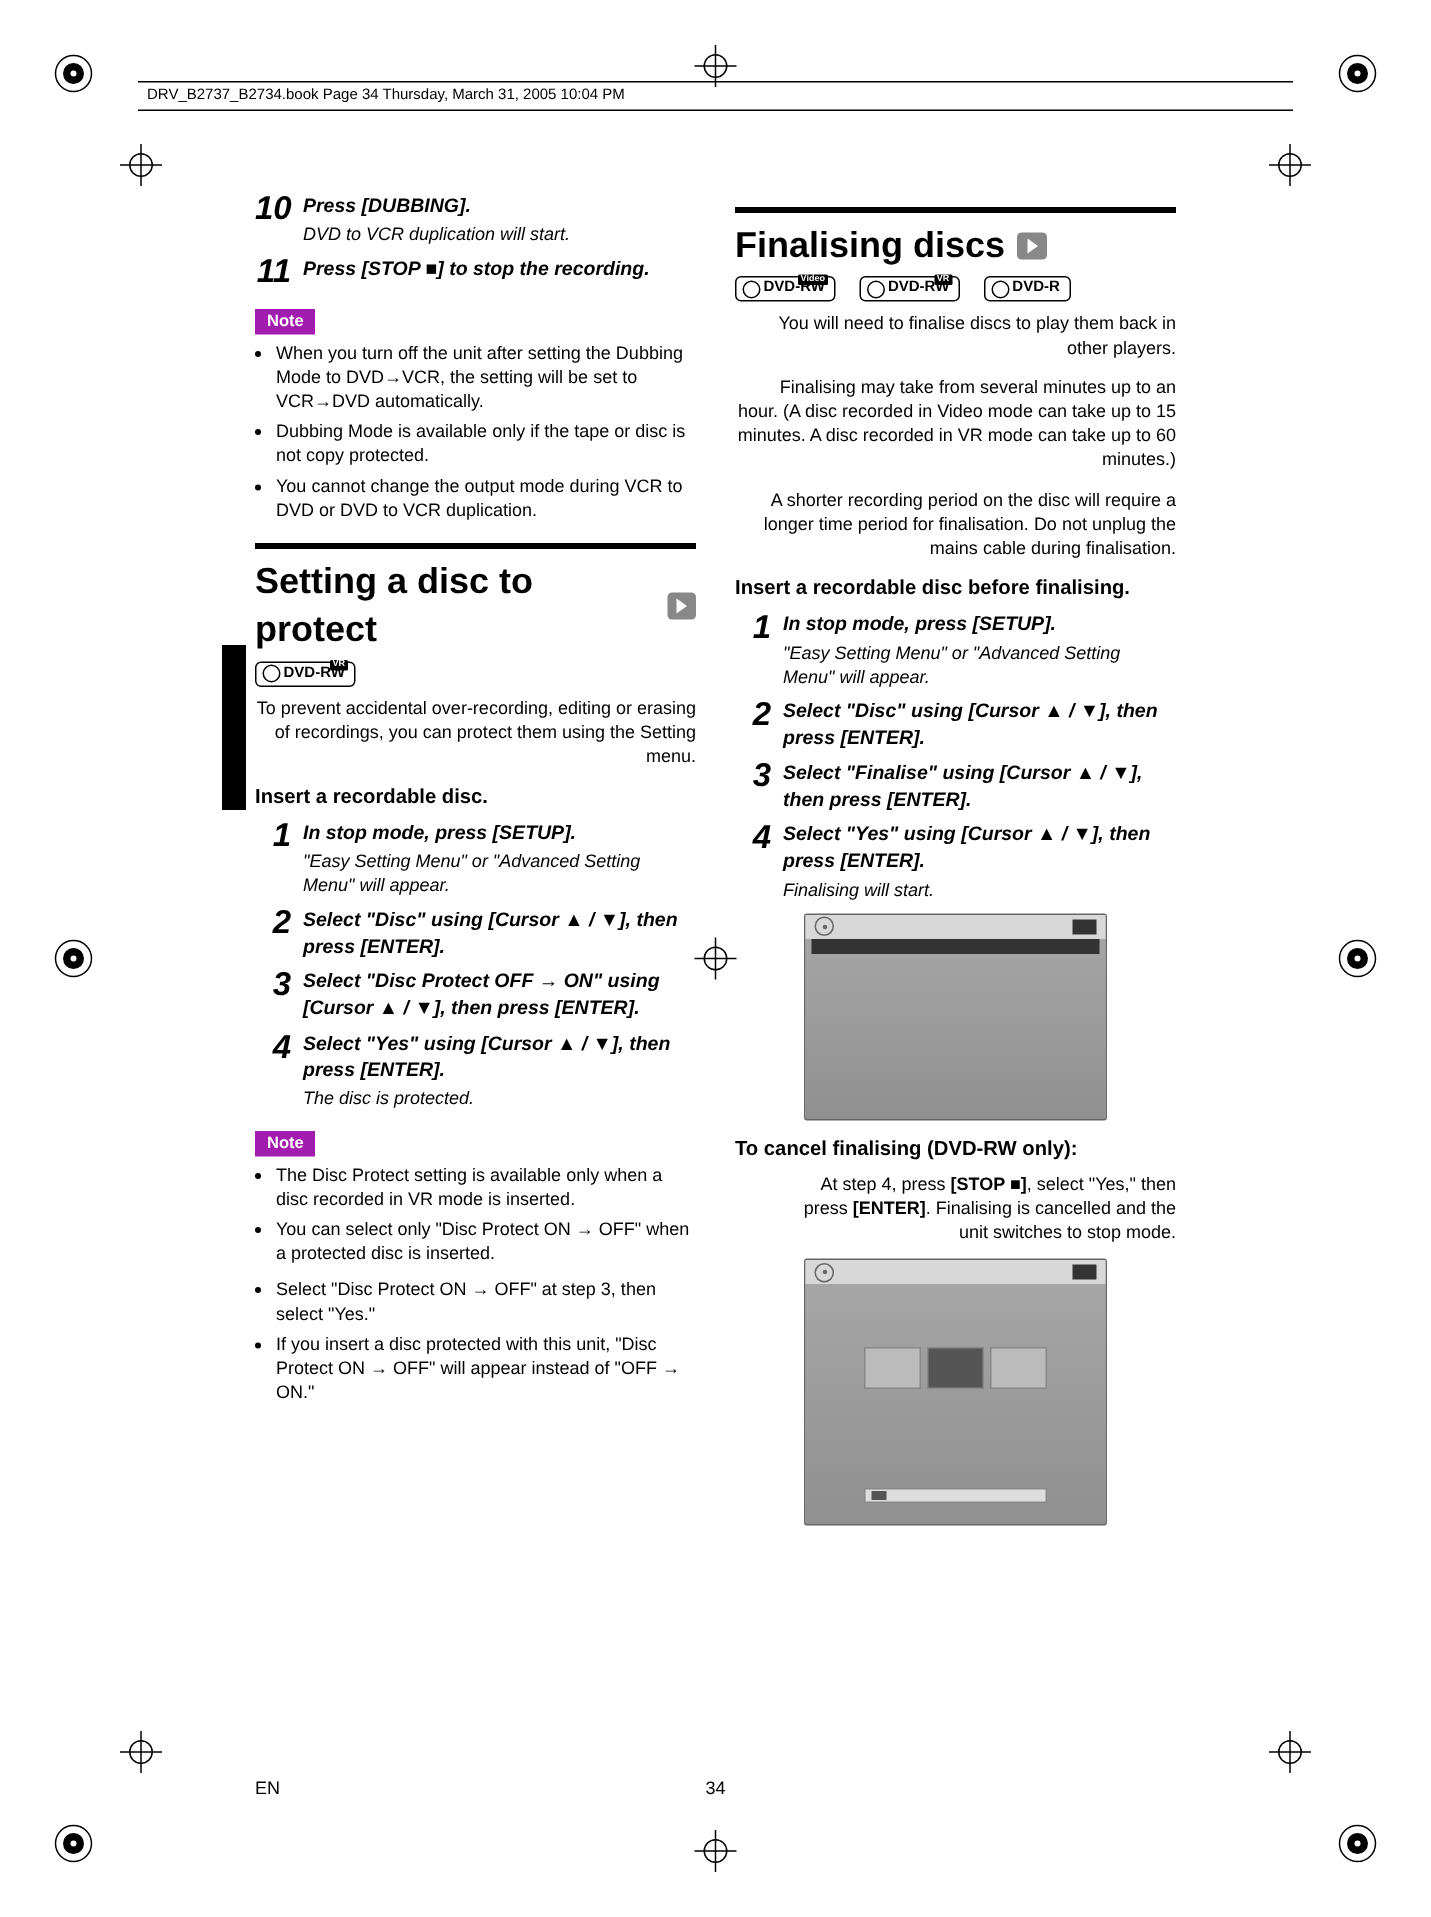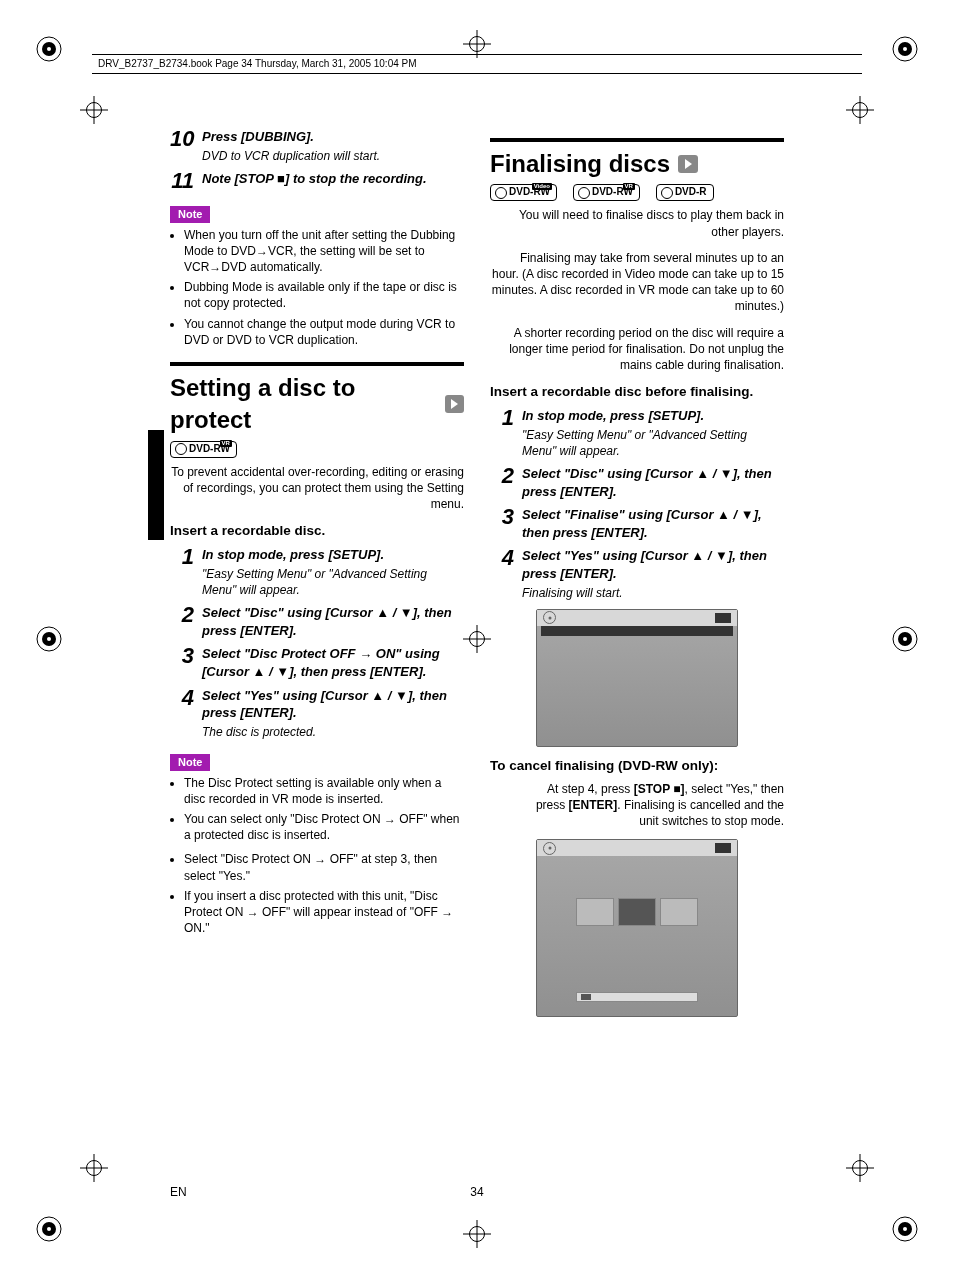--- a/index.html
+++ b/index.html
@@ -364,21 +364,21 @@
       <div class="step">
         <div class="num">10</div>
         <div class="bd">
           <div class="ttl">Press [DUBBING].</div>
           <div class="sub">DVD to VCR duplication will start.</div>
         </div>
       </div>
       <div class="step">
         <div class="num">11</div>
         <div class="bd">
-          <div class="ttl">Note [STOP ■] to stop the recording.</div>
+          <div class="ttl">Press [STOP ■] to stop the recording.</div>
         </div>
       </div>
 
       <div class="note-label">Note</div>
       <ul class="bullets">
         <li>When you turn off the unit after setting the Dubbing Mode to DVD→VCR, the setting will be set to VCR→DVD automatically.</li>
         <li>Dubbing Mode is available only if the tape or disc is not copy protected.</li>
         <li>You cannot change the output mode during VCR to DVD or DVD to VCR duplication.</li>
       </ul>
 

